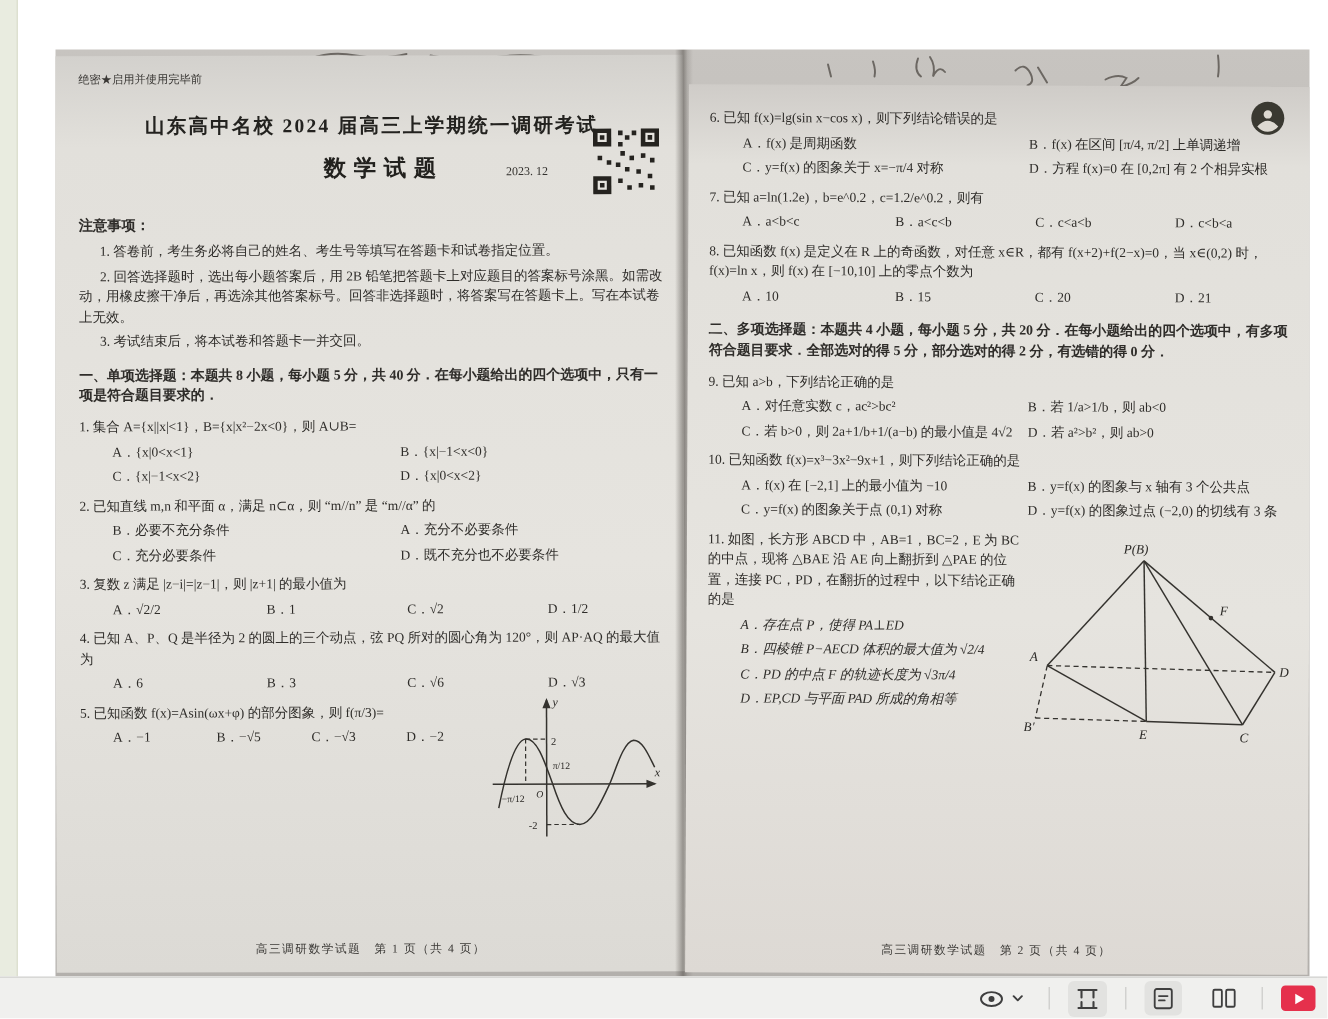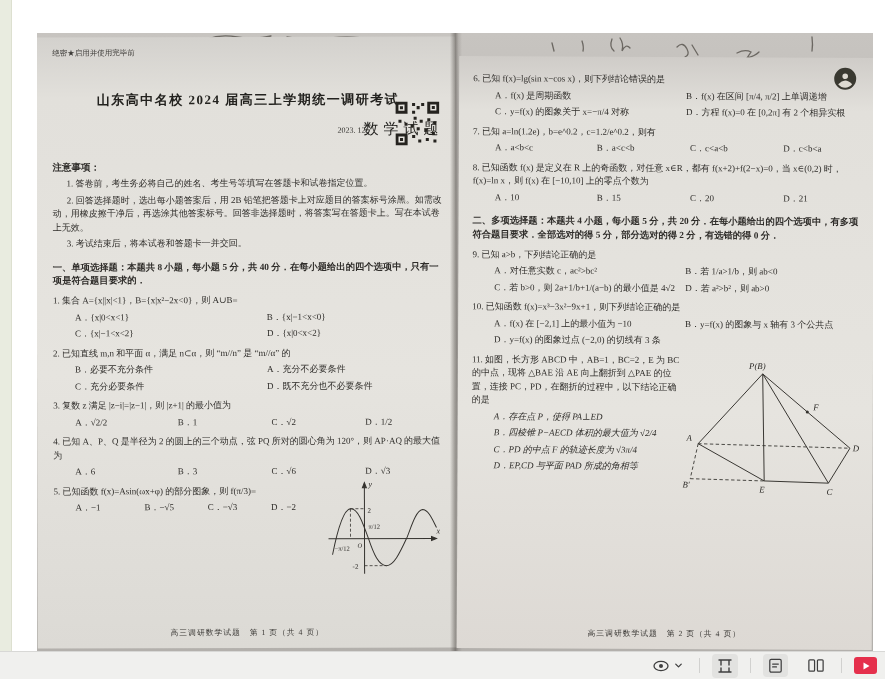--- a/index.html
+++ b/index.html
@@ -16,23 +16,23 @@
   .page-left{left:0;top:4px;width:419px;height:611px;transform:rotate(-0.15deg);
     background:linear-gradient(180deg,#d3d1cd 0,#e2e0db 10%,#e6e4df 55%,#dcdad5 100%);
     padding:10px 12px 0 16px;box-sizing:border-box;}
   .page-right{left:421px;top:24px;width:415px;height:592px;transform:rotate(0.25deg);
     background:linear-gradient(180deg,#cfccc8 0,#e2e0db 9%,#e6e4df 60%,#ddd9d4 100%);
     padding:16px 12px 0 14px;box-sizing:border-box;}
   .seam{position:absolute;left:413px;top:0;width:12px;height:618px;
     background:linear-gradient(90deg,rgba(60,55,50,0) 0,rgba(60,55,50,.45) 45%,rgba(60,55,50,.15) 70%,rgba(60,55,50,0) 100%);}
 
   .security{font-size:7.5px;color:#3a3835;}
-  .title{margin-top:32px;text-align:center;font-size:13px;font-weight:bold;letter-spacing:1.5px;color:#23221f;}
+  .title{margin-top:16px;text-align:center;font-size:13px;font-weight:bold;letter-spacing:1.5px;color:#23221f;}
   .subtitle-row{position:relative;margin-top:8px;height:26px;}
-  .subtitle{position:absolute;left:16px;right:0;text-align:right;font-size:15px;font-weight:normal;letter-spacing:5px;color:#22211e;}
+  .subtitle{position:absolute;left:16px;right:0;text-align:center;font-size:15px;font-weight:bold;letter-spacing:5px;color:#22211e;}
   .date{position:absolute;right:78px;top:7px;font-size:8px;color:#33312e;}
   .qr{position:absolute;right:4px;top:-16px;width:44px;height:44px;}
   .notice-title{margin-top:16px;font-weight:bold;font-size:9.5px;}
   .note{margin-top:3px;text-indent:14px;}
   .section-head{margin:10px 0 6px 0;font-weight:bold;font-size:9.3px;}
   .q{margin-bottom:6px;}
   .stem{}
   .opts{display:grid;padding-left:22px;margin-top:3px;column-gap:6px;row-gap:3px;}
   .c4{grid-template-columns:1.1fr 1fr 1fr 0.9fr;}
   .c2{grid-template-columns:1.05fr 1fr;}
@@ -254,20 +254,21 @@
           <span>C．若 b&gt;0，则 2a+1/b+1/(a−b) 的最小值是 4√2</span>
           <span>D．若 a²&gt;b²，则 ab&gt;0</span>
         </div>
       </div>
 
       <div class="q">
         <div class="stem">10. 已知函数 f(x)=x³−3x²−9x+1，则下列结论正确的是</div>
         <div class="opts c2">
           <span>A．f(x) 在 [−2,1] 上的最小值为 −10</span>
           <span>B．y=f(x) 的图象与 x 轴有 3 个公共点</span>
+          <span>C．y=f(x) 的图象关于点 (0,1) 对称</span>
           <span>D．y=f(x) 的图象过点 (−2,0) 的切线有 3 条</span>
         </div>
       </div>
 
       <div class="q q-rel q11pad">
         <div class="stem">11. 如图，长方形 ABCD 中，AB=1，BC=2，E 为 BC 的中点，现将 △BAE 沿 AE 向上翻折到 △PAE 的位置，连接 PC，PD，在翻折的过程中，以下结论正确的是</div>
         <div class="opts c1">
           <span>A．存在点 P，使得 PA⊥ED</span>
           <span>B．四棱锥 P−AECD 体积的最大值为 √2/4</span>
           <span>C．PD 的中点 F 的轨迹长度为 √3π/4</span>

